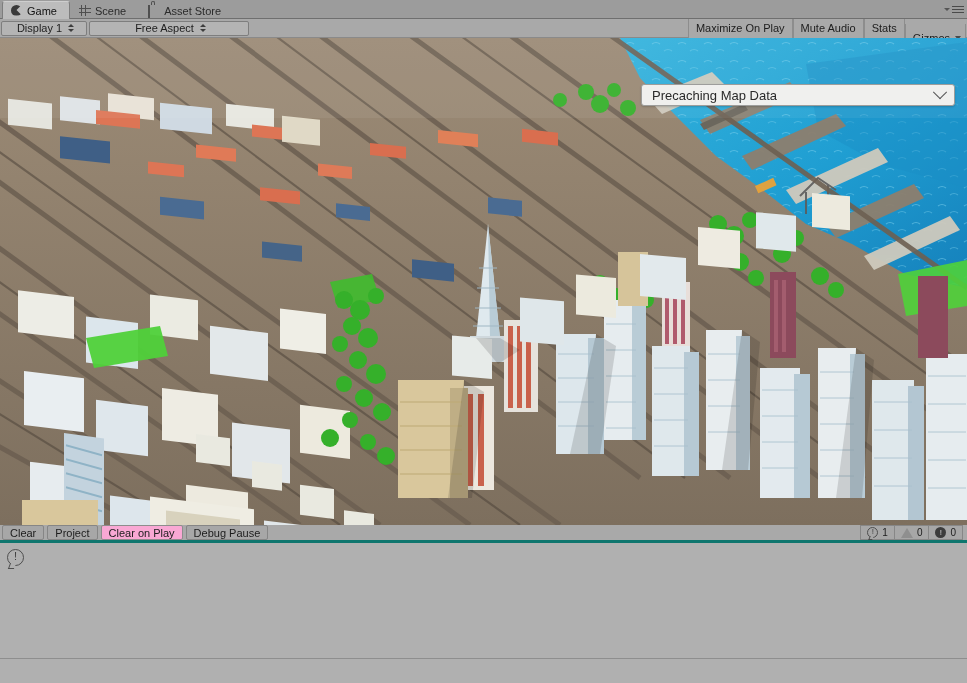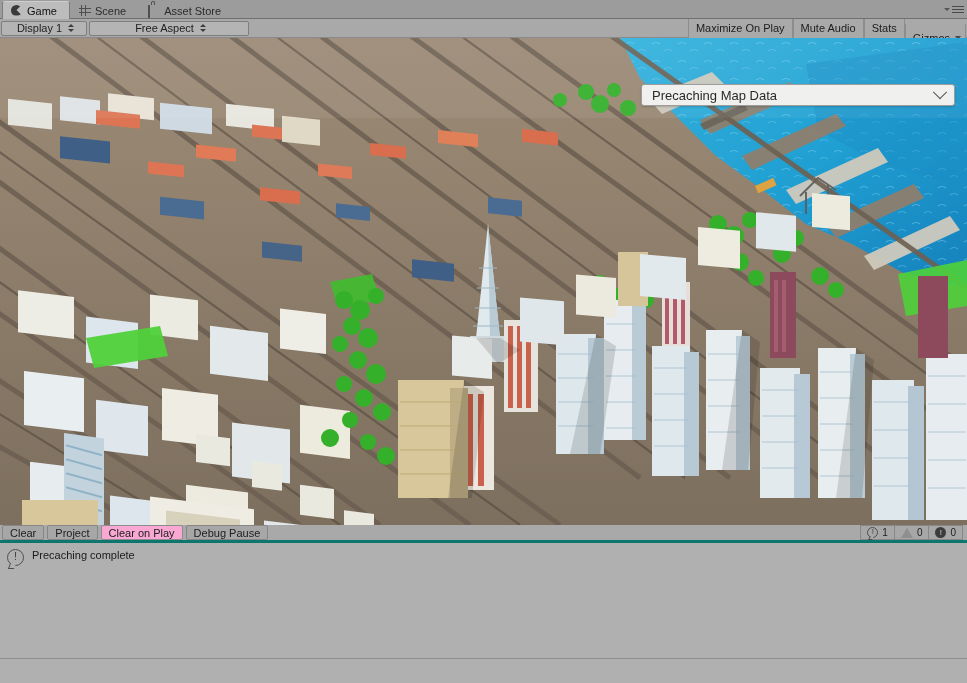--- a/index.html
+++ b/index.html
@@ -765,20 +765,19 @@
         <span class="ic-err"></span>
         <span>0</span>
       </div>
     </div>
   </div>
 
   <div class="log-area">
     <div class="log-row">
       <span class="ic-info"></span>
       <span class="log-text">
-        <div>Precaching complete</div>
       </span>
     </div>
   </div>
 
   <div class="log-detail"></div>
 
 </div>
 
 </body></html>

